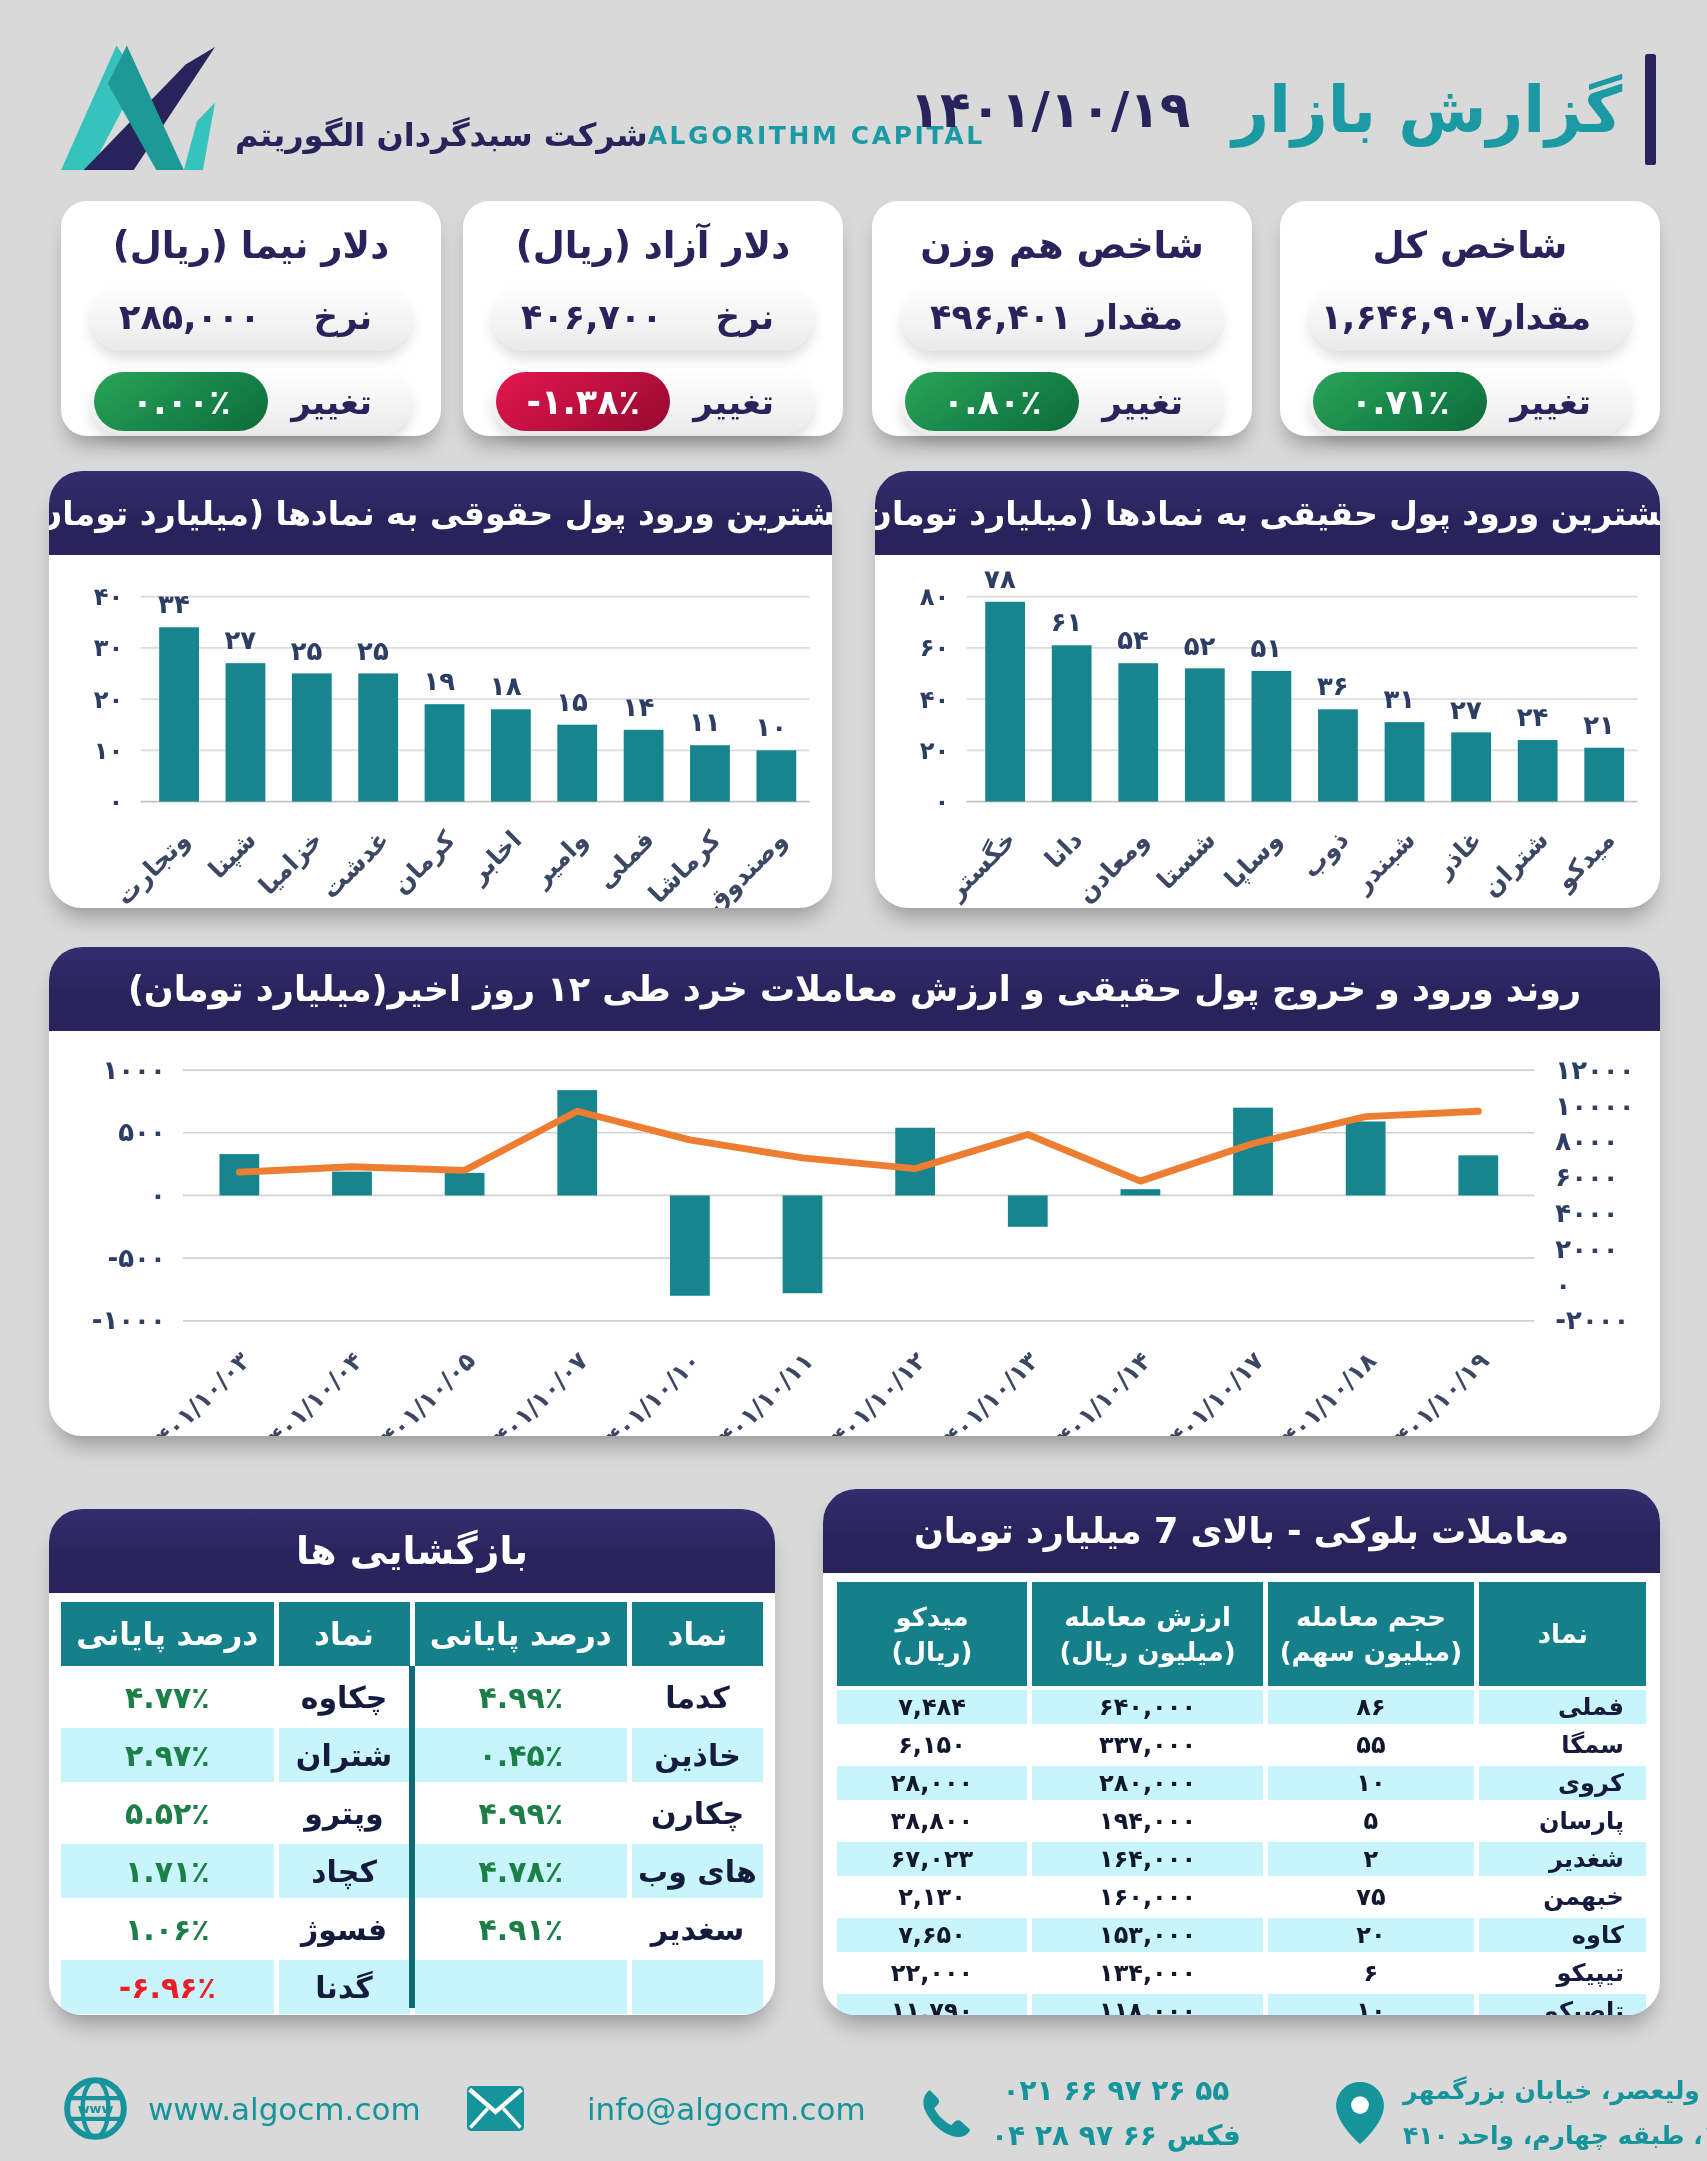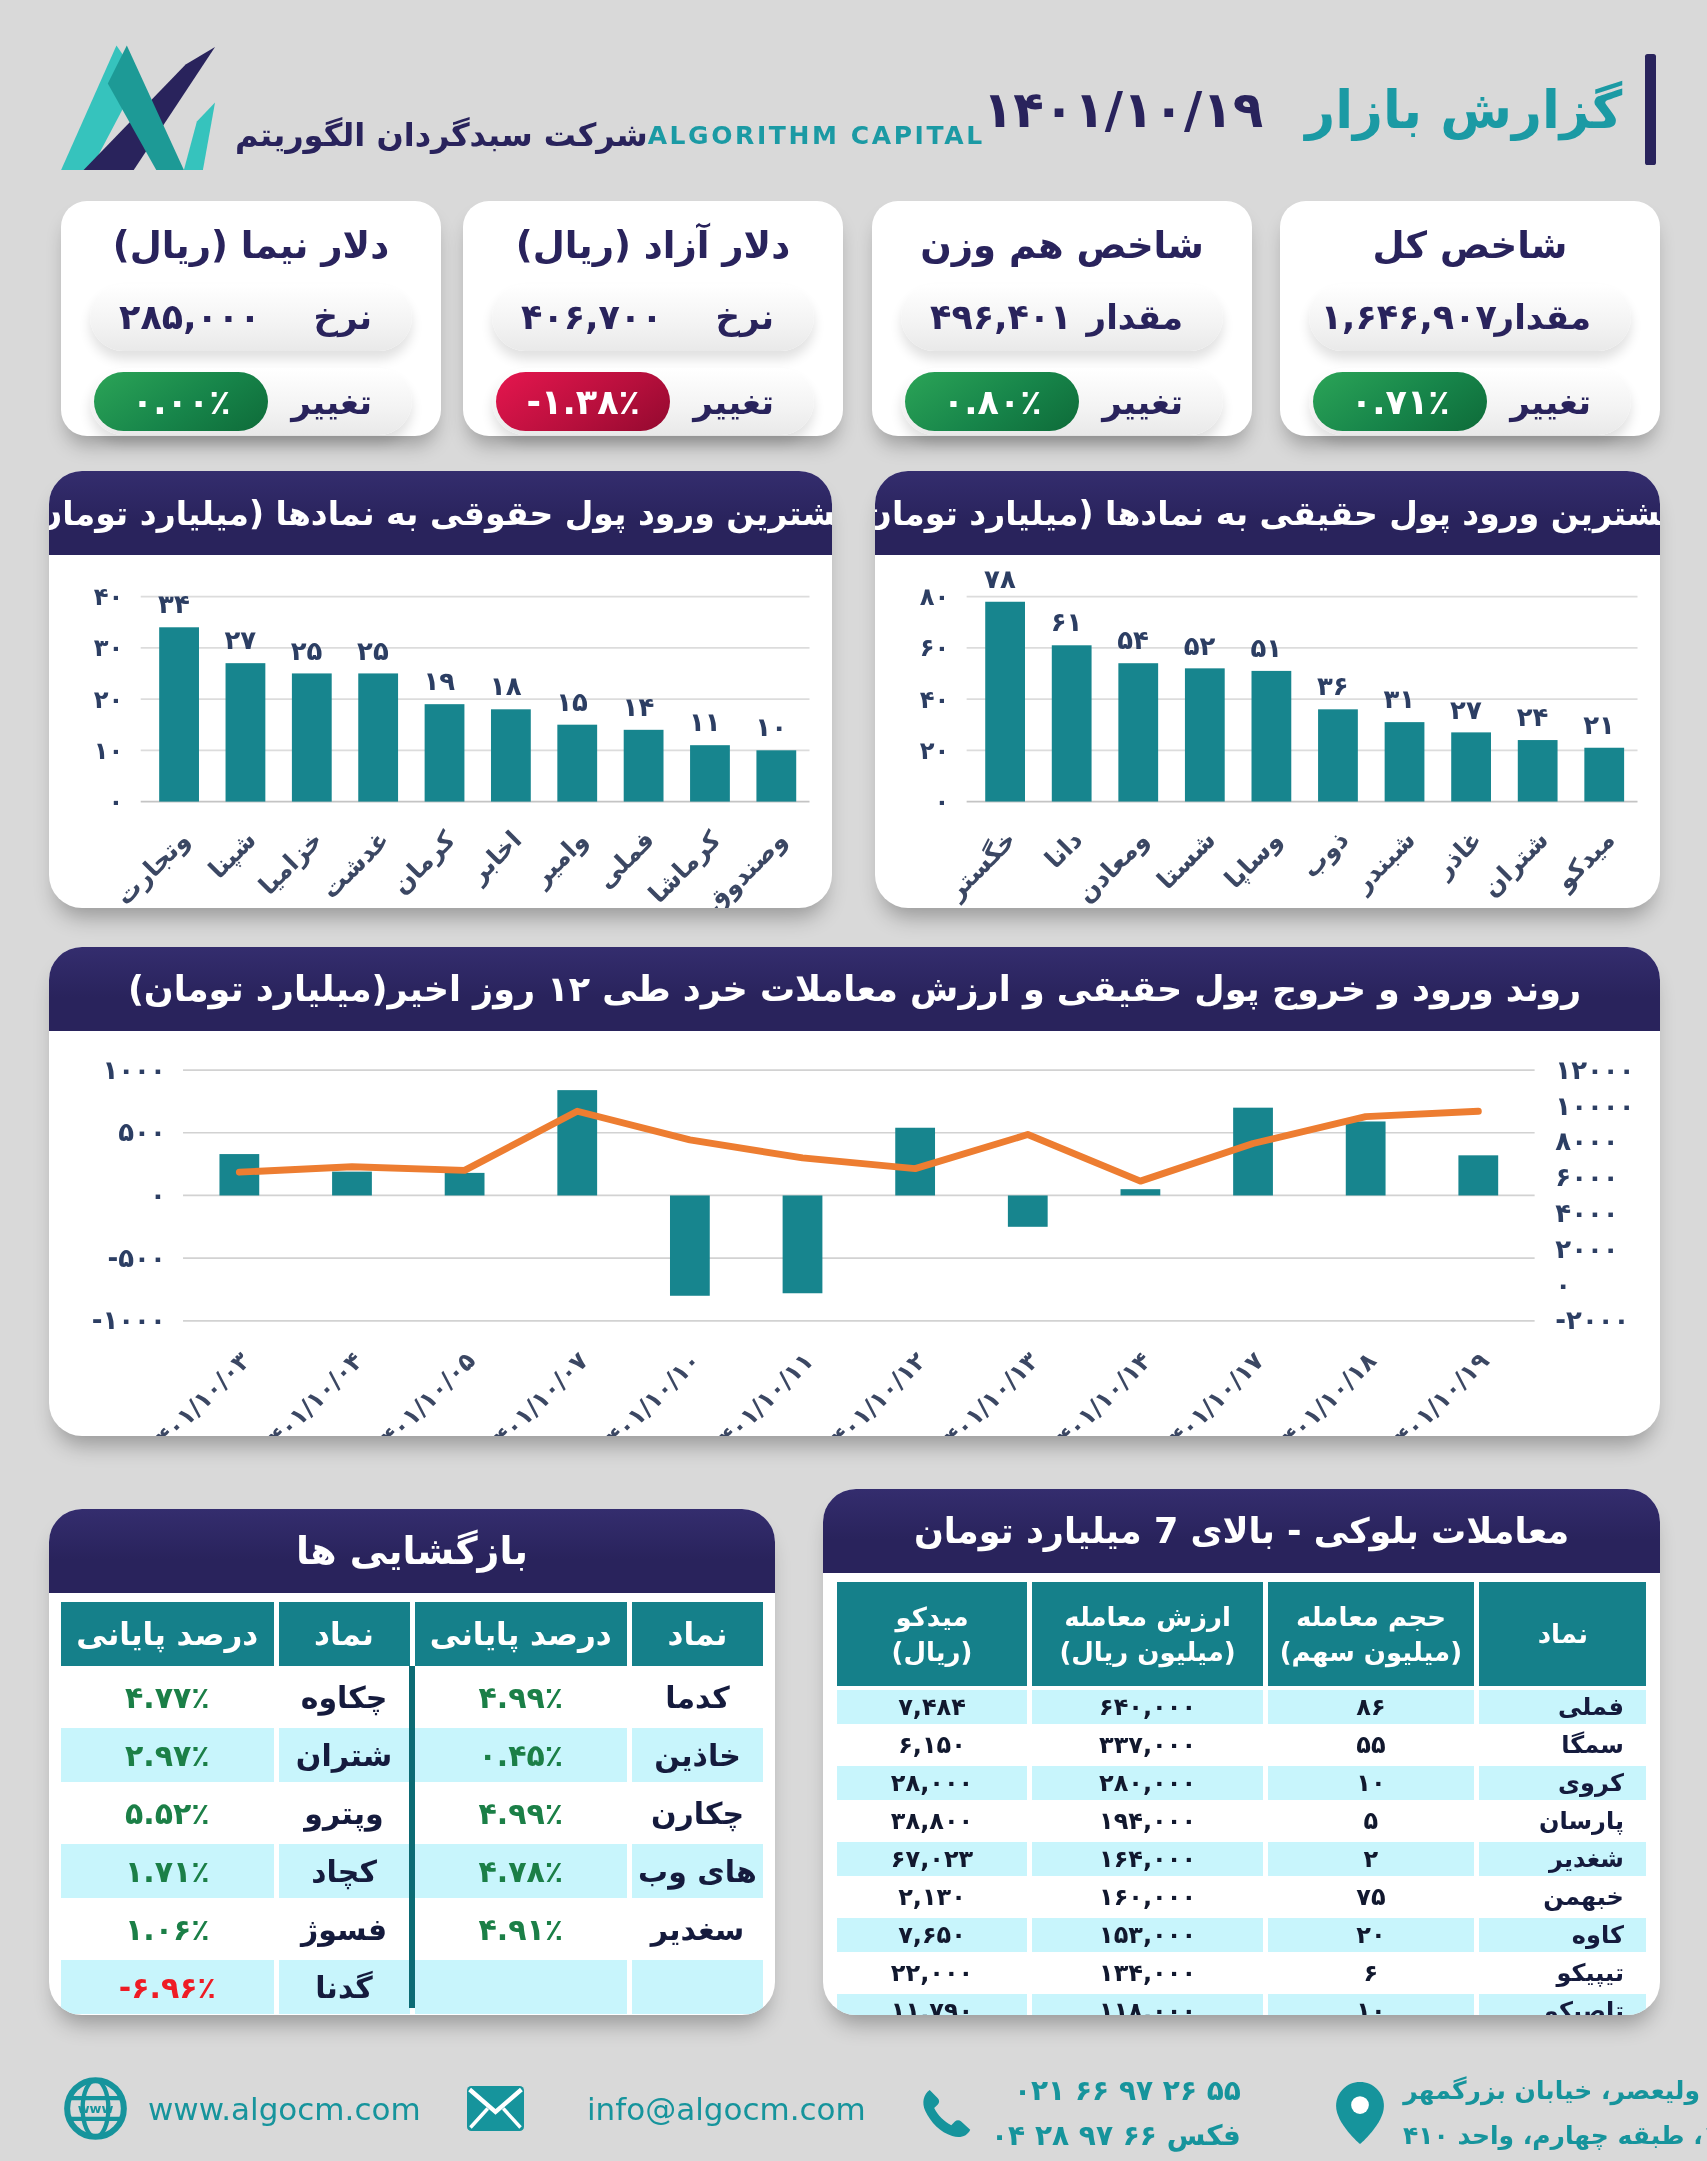--- a/index.html
+++ b/index.html
@@ -7,21 +7,21 @@
   .page{position:relative;width:1708px;height:2162px;background:#d9d9d9;overflow:hidden;direction:rtl;}
 
   
   .logo{position:absolute;left:54px;top:33px;width:484px;height:151px;display:flex;direction:ltr;align-items:center;}
   .logo-mark{width:169px;height:147px;flex:0 0 auto;}
   .logo-text{margin-left:12px;display:flex;justify-content:center;margin-top:52px;}
   .logo-fa{color:#29235c;font-weight:bold;font-size:32px;white-space:nowrap;}
   .logo-en{color:#1b9aa4;font-weight:bold;font-size:25px;letter-spacing:2.6px;white-space:nowrap;margin-top:5.2px;}
   .header-title{position:absolute;top:54px;right:52px;display:flex;direction:rtl;align-items:center;}
   .header-vbar{width:11.2px;height:111px;background:#29235c;border-radius:2.6px;}
-  .report-title{color:#1b9aa4;font-weight:bold;font-size:52px;margin-right:22.5px;white-space:nowrap;}
+  .report-title{color:#1b9aa4;font-weight:bold;font-size:64px;margin-right:22.5px;white-space:nowrap;}
   .report-date{color:#29235c;font-weight:bold;font-size:50px;margin-right:42px;direction:ltr;white-space:nowrap;}
 
   
   .stat-card{position:absolute;top:201px;width:380px;height:235px;background:#fff;border-radius:26px;
     box-shadow:0 14px 19px -5.2px rgba(0,0,0,.28);}
   .stat-title{margin-top:22.5px;text-align:center;color:#29235c;font-weight:bold;font-size:37px;}
   .stat-pill{position:relative;margin:17.3px 29px 0;height:67px;border-radius:38px;
     background:linear-gradient(180deg,#ffffff 0%,#f3f3f3 60%,#e9e9e9 100%);
     box-shadow:0 8.6px 12px rgba(0,0,0,.12);display:flex;align-items:center;direction:rtl;}
   .stat-label{color:#29235c;font-weight:bold;font-size:34px;margin-right:40px;white-space:nowrap;}
@@ -51,21 +51,21 @@
   td.pct.neg{color:#ee1c25;}
   td.num{direction:ltr;}
   td.bsym{text-align:right;padding-right:22.5px;}
   .th-sub{font-size:26px;font-weight:bold;margin-top:5.2px;}
   .reopen-divider{position:absolute;left:calc(50% - 2.6px);top:157px;bottom:7px;width:5.2px;background:#0c6b74;}
 
   
   .footer-item{position:absolute;display:flex;direction:ltr;align-items:center;color:#16949c;}
   .footer-text{font-size:31px;margin-left:19px;}
   .footer-lines{margin-left:19px;text-align:right;font-weight:bold;}
-  .footer-lines div{font-size:28px;line-height:45px;white-space:nowrap;}
+  .footer-lines div{font-size:28px;line-height:45px;white-space:nowrap;text-align:center;}
 </style>
 </head>
 <body>
 
 <div class="page">
 
   <div class="logo">
     <svg class="logo-mark" viewBox="0 0 195 170">
       <polygon points="8,156 72,12 98,50 42,156" fill="#36c3bd"></polygon>
       <polygon points="34,156 152,34 186,14 92,156" fill="#29235c"></polygon>

